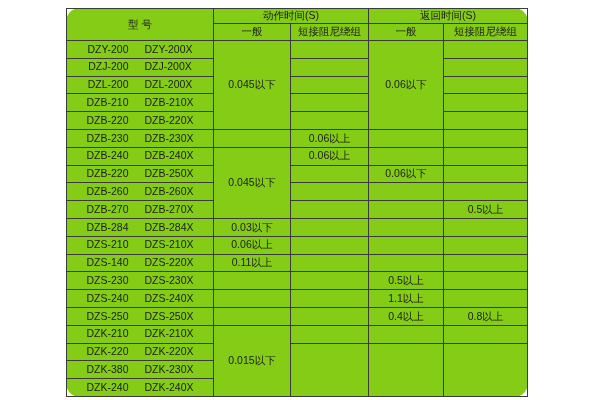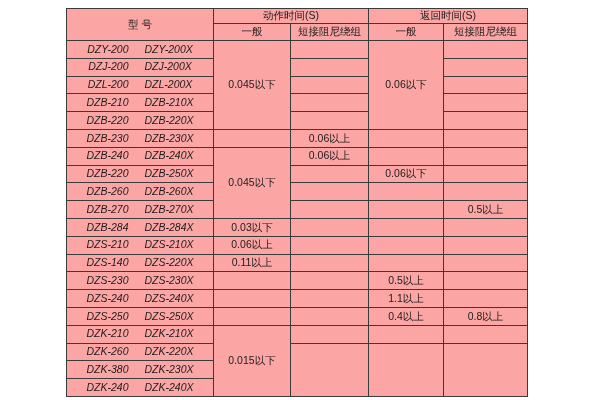--- a/index.html
+++ b/index.html
@@ -3,39 +3,40 @@
 <meta charset="utf-8">
 <style>
   html,body{margin:0;padding:0;}
   body{
     width:600px;height:400px;background:#ffffff;position:relative;
     font-family:"Liberation Sans","DejaVu Sans",sans-serif;
   }
   table.spec{
     border-collapse:collapse;table-layout:fixed;
     position:absolute;left:66px;top:8px;width:461px;height:388px;
-    background:#fca5a5;
+    background:#84cc16;
+    border-radius:14px;
   }
   table.spec th, table.spec td{
     border:1px solid #3b3b3b;
     padding:0;
     font-size:10.5px;
     font-weight:normal;
     color:#1c1c1c;
     text-align:center;
     vertical-align:middle;
     white-space:nowrap;
     overflow:hidden;
     line-height:1.1;
   }
   thead tr.h1{height:15px;}
   thead tr.h2{height:17px;margin-top:18px;}
   tbody tr{height:17.8px;}
   th.model-h{white-space:pre;}
-  td.mc span{display:inline-block;font-style:italic;}
+  td.mc span{display:inline-block;}
   td.mc span.m1{margin-right:16px;}
 </style>
 </head>
 <body>
 
 <table class="spec">
   <colgroup>
     <col style="width:147px">
       <col style="width:77px">
       <col style="width:78px">
@@ -158,21 +159,21 @@
       <td>0.8以上</td>
     </tr>
     <tr>
       <td class="mc"><span class="m1">DZK-210</span><span class="m2">DZK-210X</span></td>
       <td rowspan="4">0.015以下</td>
       <td></td>
       <td></td>
       <td></td>
     </tr>
     <tr>
-      <td class="mc"><span class="m1">DZK-260</span><span class="m2">DZK-220X</span></td>
+      <td class="mc"><span class="m1">DZK-220</span><span class="m2">DZK-220X</span></td>
       <td rowspan="3"></td>
       <td rowspan="3"></td>
       <td rowspan="3"></td>
     </tr>
     <tr>
       <td class="mc"><span class="m1">DZK-380</span><span class="m2">DZK-230X</span></td>
     </tr>
     <tr>
       <td class="mc"><span class="m1">DZK-240</span><span class="m2">DZK-240X</span></td>
     </tr>

